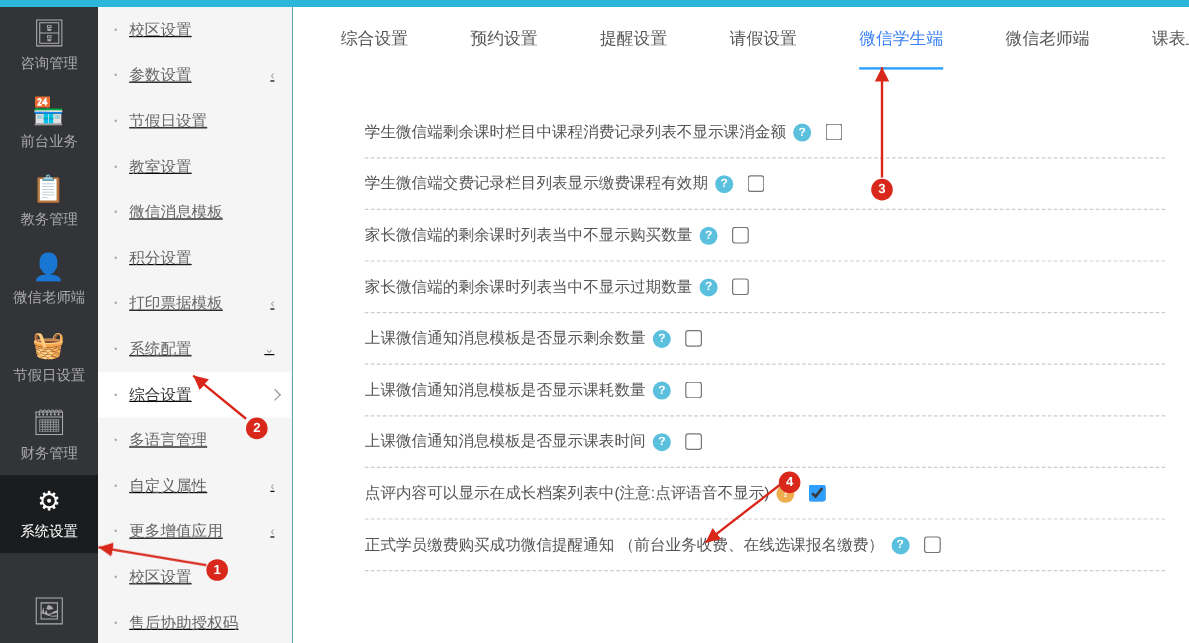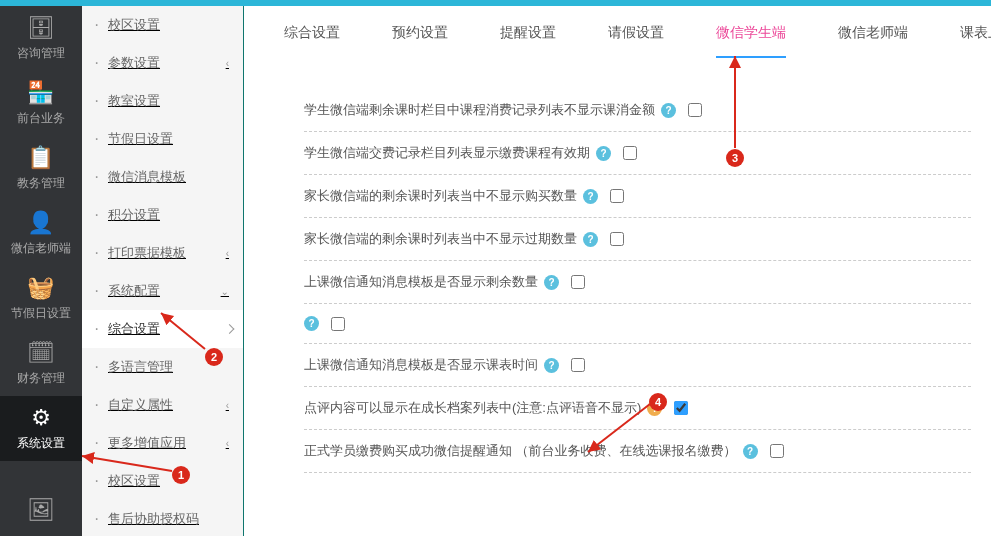--- a/index.html
+++ b/index.html
@@ -23,21 +23,21 @@
     .sec-item.sub::before { content: "·"; position: absolute; left: 12px; font-size: 16px; color: #999; }
     .sec-item.active { background: #fff; color: #333; font-weight: 500; }
     .sec-item.active::after { content: ""; position: absolute; right: 10px; top: 50%; width: 6px; height: 6px; border-right: 1px solid #999; border-bottom: 1px solid #999; transform: translateY(-50%) rotate(-45deg); }
     .sec-expand { margin-left: auto; font-size: 10px; color: #999; }
     
     
     .main { flex: 1; display: flex; flex-direction: column; padding-top: 6px; background: #fff; overflow: hidden; }
     
     .tabs { display: flex; padding: 18px 20px 0 40px; gap: 52px; border-bottom: 1px solid transparent; }
     .tab { padding-bottom: 14px; color: #555; cursor: pointer; font-size: 14px; white-space: nowrap; border-bottom: 2px solid transparent; }
-    .tab.active { color: #ec4899; border-bottom-color: #2e9fff; }
+    .tab.active { color: #3b82f6; border-bottom-color: #2e9fff; }
     
     .content { flex: 1; padding: 30px 20px 10px 40px; overflow-y: auto; }
     .setting-row { padding: 12px 0; border-bottom: 1px dashed #ccc; display: flex; align-items: center; gap: 6px; color: #555; font-size: 13px; margin-left: 20px; }
     .help-icon { display: inline-flex; align-items: center; justify-content: center; width: 15px; height: 15px; border-radius: 50%; background: #5bc0de; color: #fff; font-size: 10px; font-weight: bold; }
     .help-icon.orange { background: #f0ad4e; }
     .cb { width: 14px; height: 14px; margin-left: 6px; accent-color: #2e9fff; }
     
     
     .marker { position: absolute; width: 18px; height: 18px; border-radius: 50%; background: #d9281b; color: #fff; font-size: 11px; font-weight: bold; display: flex; align-items: center; justify-content: center; z-index: 30; }
     .arrow-svg { position: absolute; z-index: 29; pointer-events: none; }
@@ -85,24 +85,24 @@
 
   <nav class="secondary-nav">
     <div class="sec-item sub">
         <span>校区设置</span>
       </div>
     <div class="sec-item sub">
         <span>参数设置</span>
         <span class="sec-expand">‹</span>
       </div>
     <div class="sec-item sub">
+        <span>节假日设置</span>
+      </div>
+    <div class="sec-item sub">
         <span>教室设置</span>
-      </div>
-    <div class="sec-item sub">
-        <span>节假日设置</span>
       </div>
     <div class="sec-item sub">
         <span>微信消息模板</span>
       </div>
     <div class="sec-item sub">
         <span>积分设置</span>
       </div>
     <div class="sec-item sub">
         <span>打印票据模板</span>
         <span class="sec-expand">‹</span>
@@ -165,20 +165,21 @@
         <span>家长微信端的剩余课时列表当中不显示过期数量</span>
         <span class="help-icon">?</span>
         <input type="checkbox" class="cb" style="">
       </div>
       <div class="setting-row">
         <span>上课微信通知消息模板是否显示剩余数量</span>
         <span class="help-icon">?</span>
         <input type="checkbox" class="cb" style="">
       </div>
       <div class="setting-row">
+        <span>上课微信通知消息模板是否显示课耗数量</span>
         <span class="help-icon">?</span>
         <input type="checkbox" class="cb" style="">
       </div>
       <div class="setting-row">
         <span>上课微信通知消息模板是否显示课表时间</span>
         <span class="help-icon">?</span>
         <input type="checkbox" class="cb" style="">
       </div>
       <div class="setting-row">
         <span>点评内容可以显示在成长档案列表中(注意:点评语音不显示)</span>

